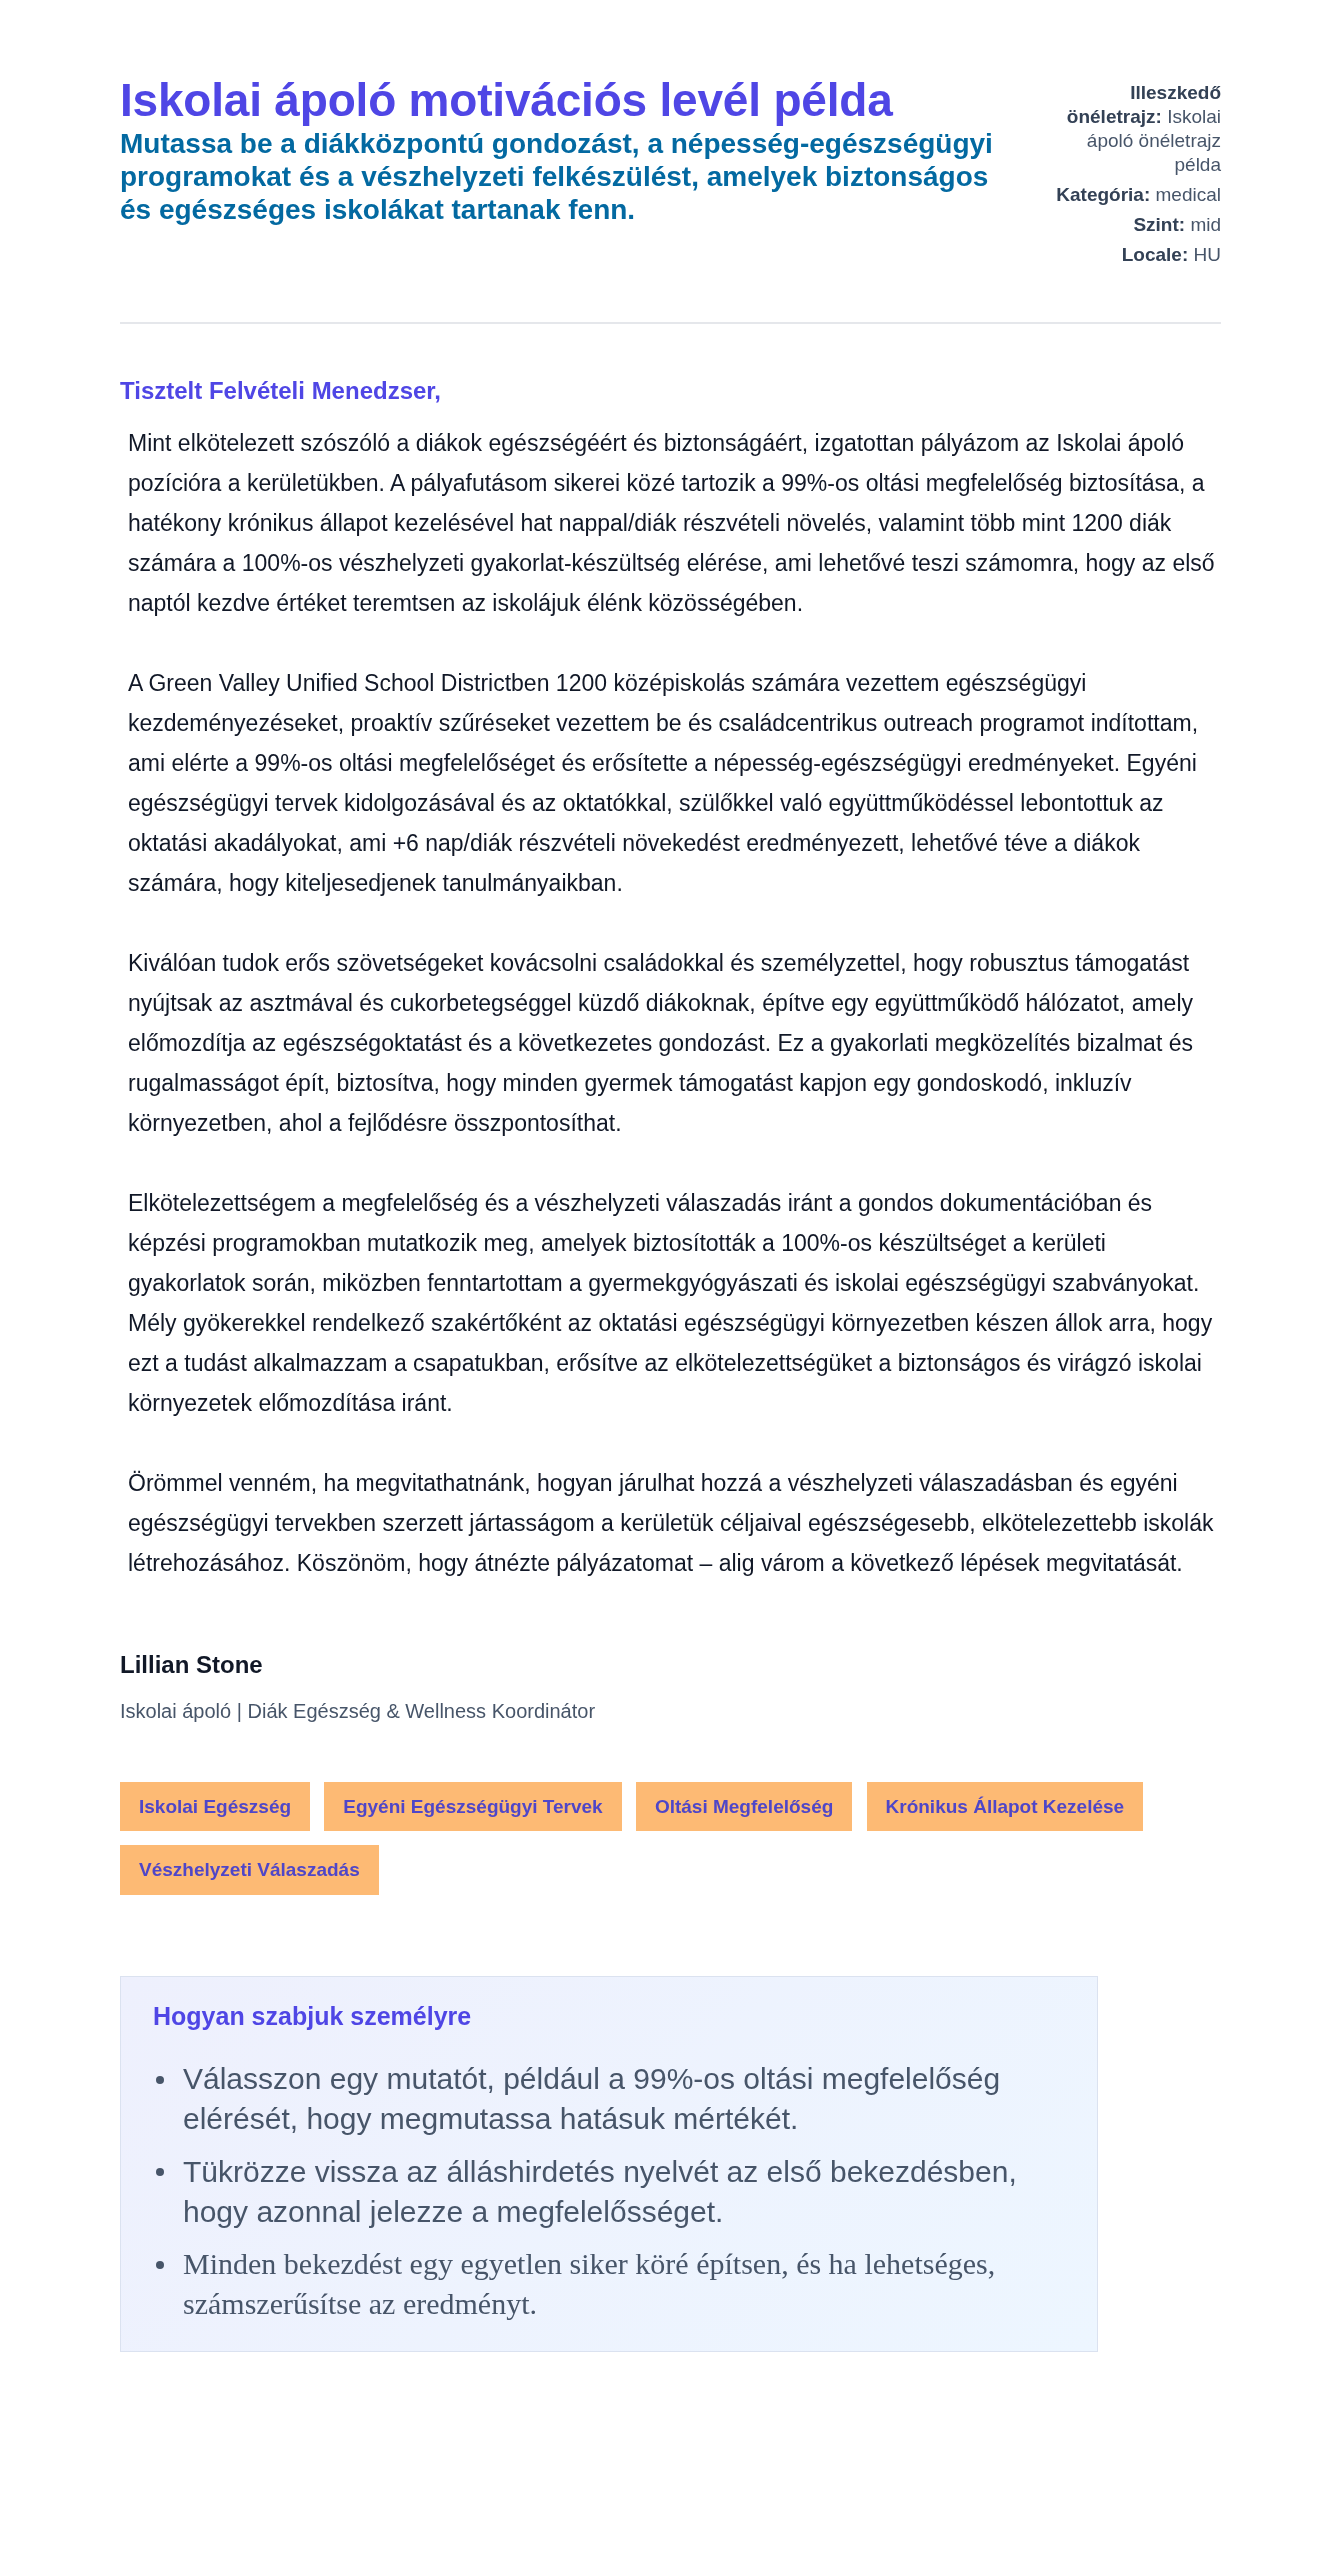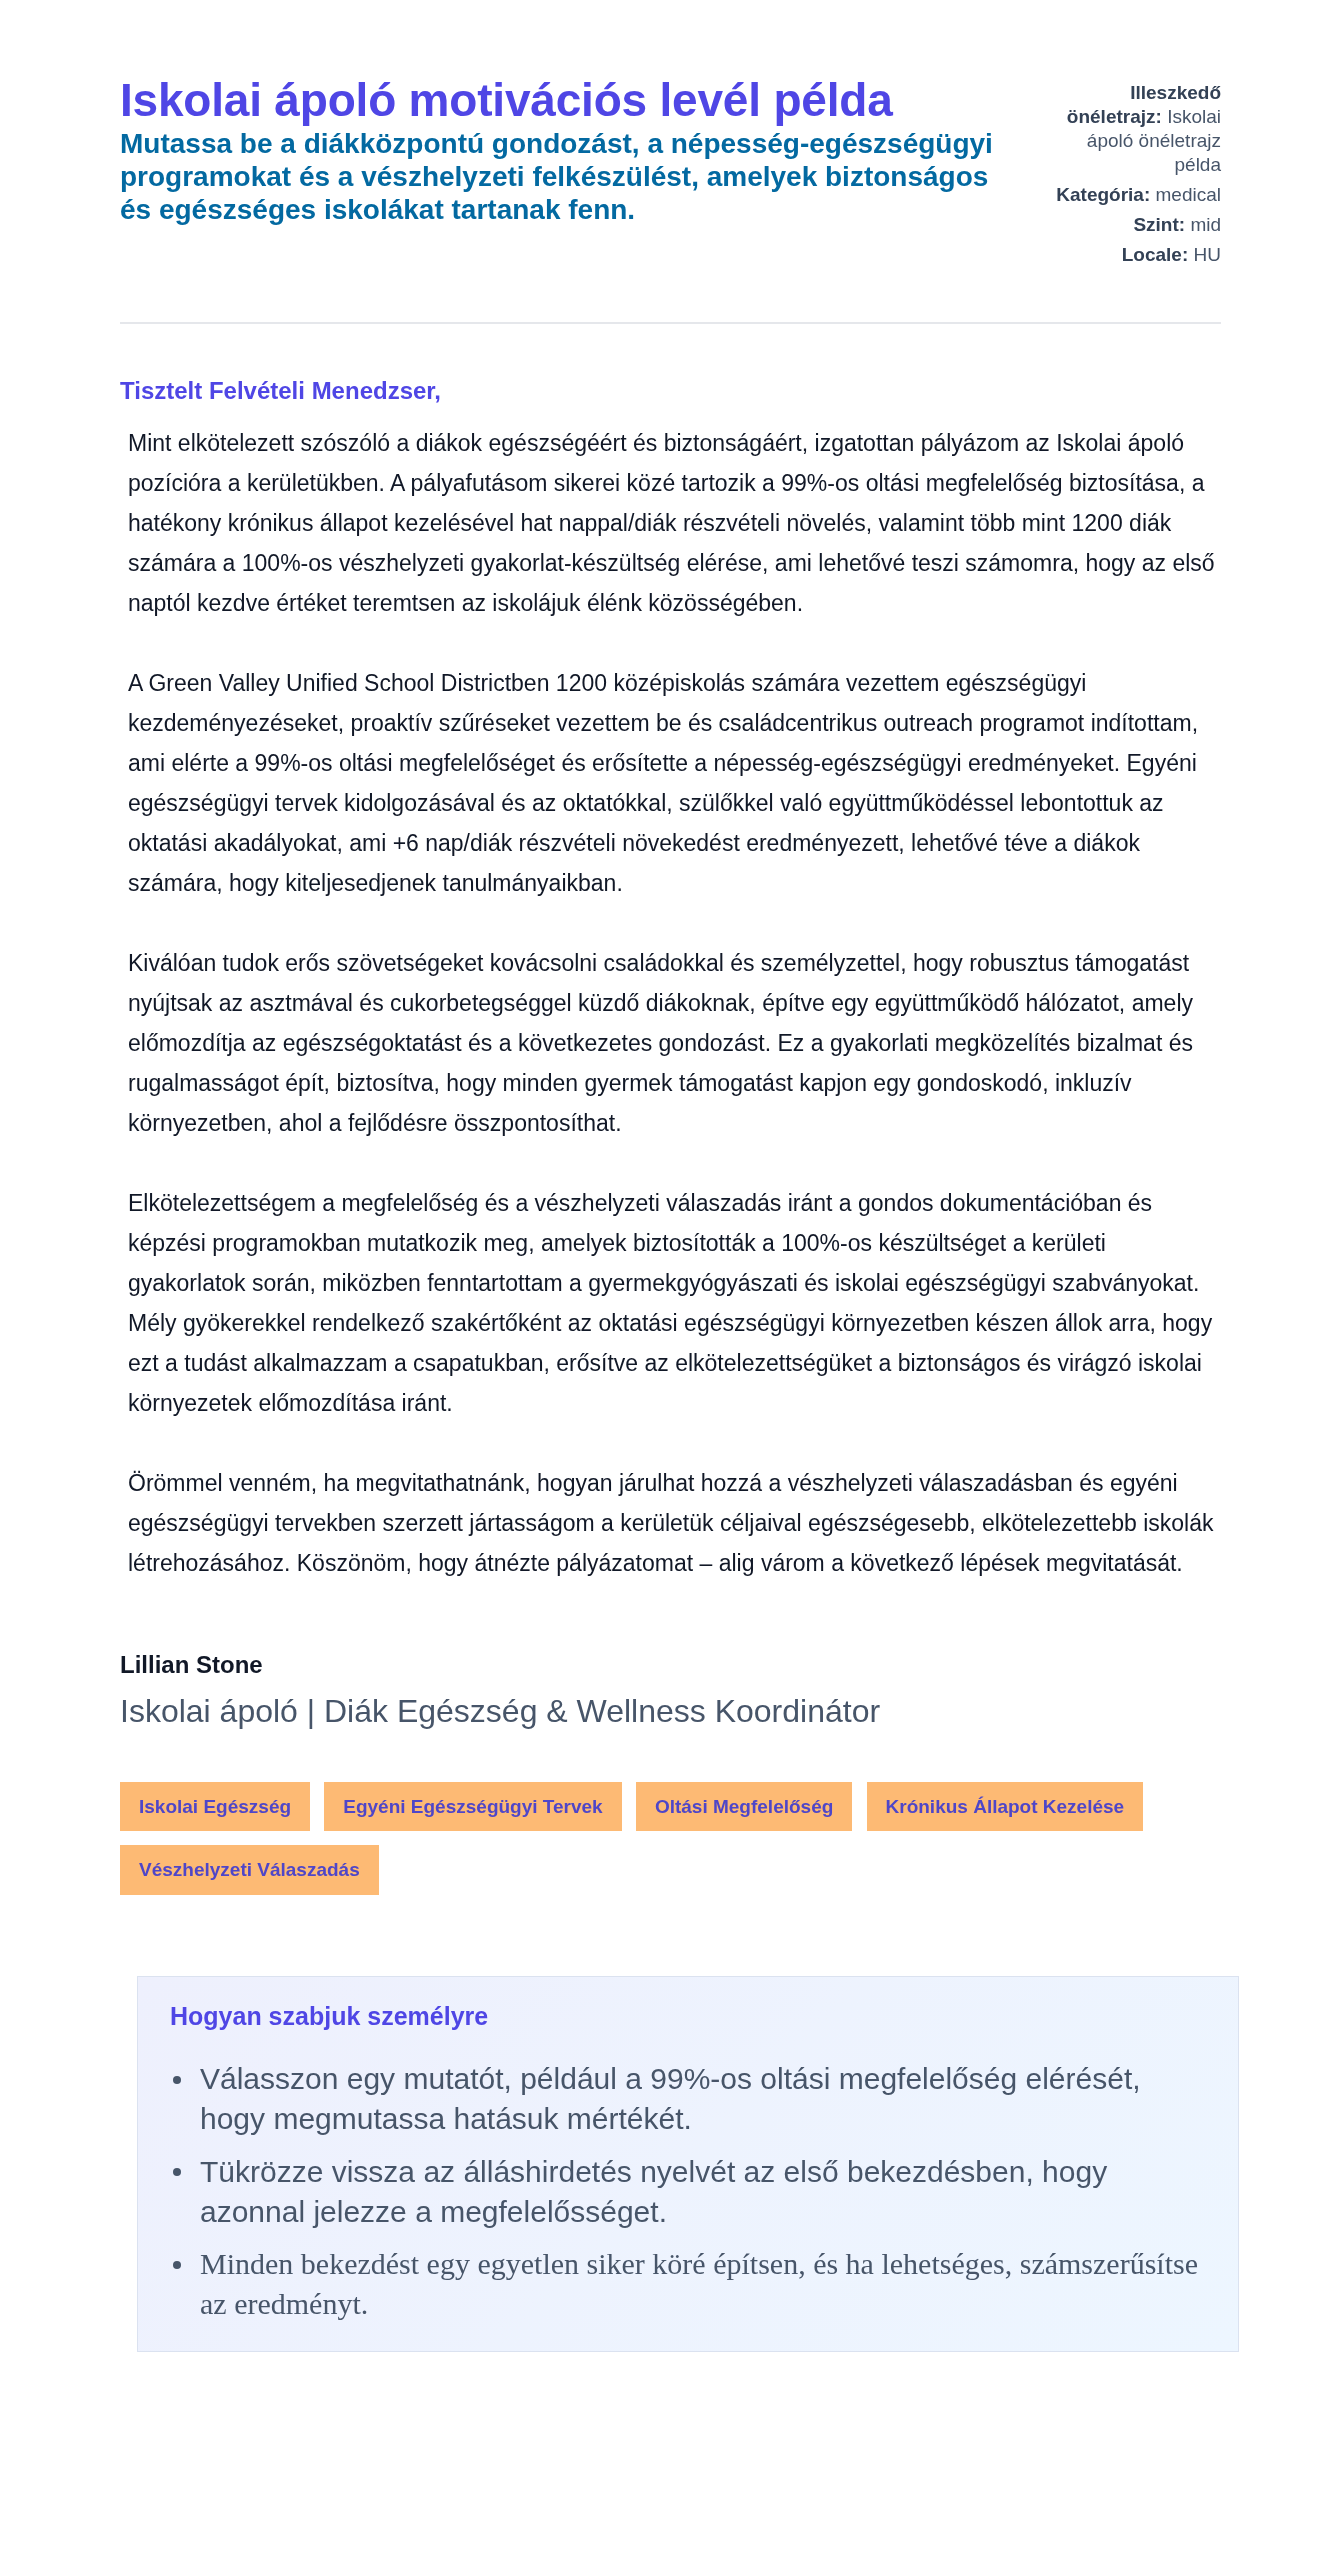--- a/index.html
+++ b/index.html
@@ -66,21 +66,21 @@
     }
     .signature { margin-top: 66px; }
     .sig-name {
       font-size: 24px;
       line-height: 32px;
       font-weight: 700;
       color: #111827;
     }
     .sig-title {
       margin-top: 14.2px;
-      font-size: 32px;
+      font-size: 20px;
       line-height: 32px;
       color: #475569;
     }
     
     .tags {
       display: flex;
       flex-wrap: wrap;
       gap: 14.2px 14.2px;
       margin-top: 55px;
       width: 1102px;
@@ -89,26 +89,25 @@
       background: #fdba74;
       color: #4f46c8;
       font-size: 19px;
       line-height: 24px;
       font-weight: 700;
       padding: 12.6px 19px;
     }
     
     .tips {
       margin-top: 81px;
-      width: 1102px;
+      width: 978px;
       box-sizing: border-box;
       border: 1.6px solid #dbe2f0;
       background: linear-gradient(135deg, #eef0fd 0%, #edf6ff 100%);
       padding: 20.5px 32px 27px 32px;
-      margin-left: 17px;
     }
     .tips-title {
       margin: 0 0 24px 0;
       font-size: 25px;
       line-height: 38px;
       font-weight: 700;
       color: #4f46e5;
     }
     .tips-list {
       margin: 0;

